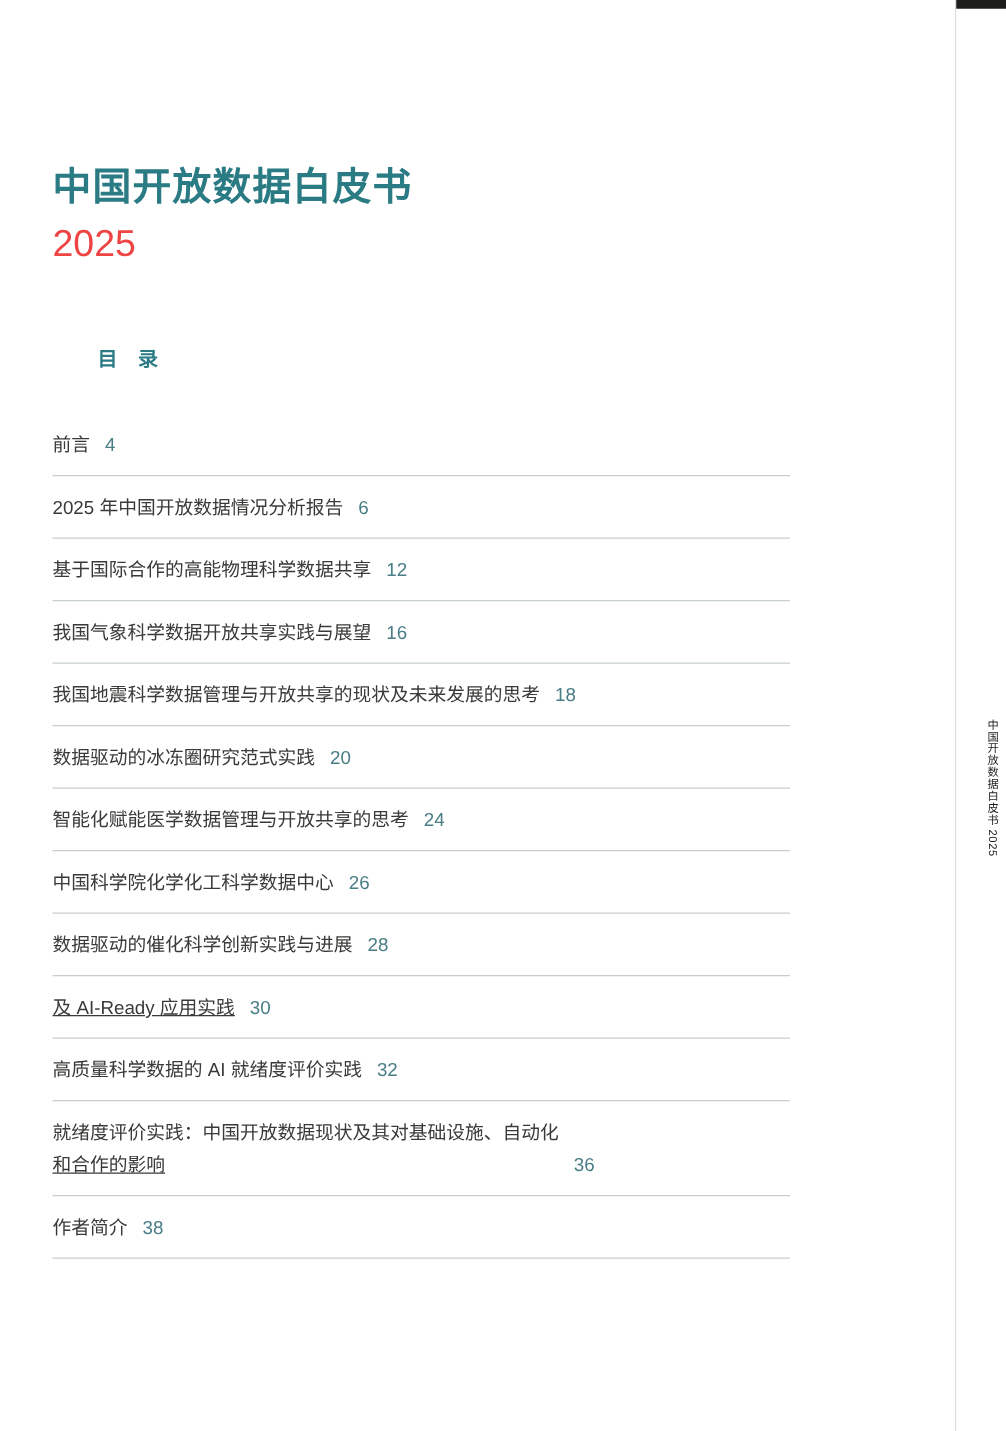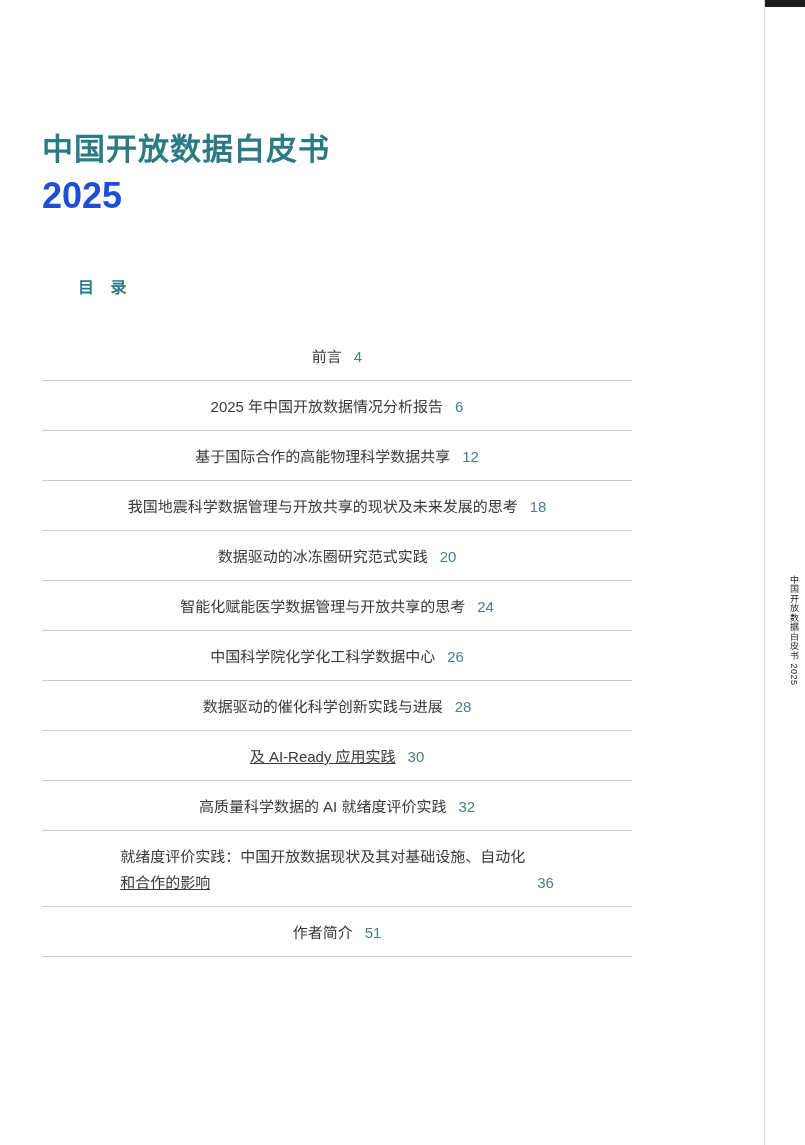--- a/index.html
+++ b/index.html
@@ -74,23 +74,23 @@
 
   .doc-title {
     font-size: 31px;
     font-weight: bold;
     color: #2b7b84;
     letter-spacing: 1px;
     line-height: 40px;
     margin: 0 0 6px 0;
   }
   .doc-year {
-    font-size: 36px;
-    color: #1d4ed8;
-    font-weight: bold;
+    font-size: 30px;
+    color: #ef4444;
+    font-weight: normal;
     line-height: 40px;
     margin: 0;
   }
 
   .toc-heading {
     margin-top: 58px;
     font-size: 16px;
     font-weight: bold;
     color: #2b7b84;
     letter-spacing: 6px;
@@ -98,21 +98,21 @@
   }
 
   .toc-list {
     margin-top: 46px;
     width: 590px;
   }
 
   .toc-row {
     display: flex;
     align-items: flex-end;
-    justify-content: center;
+    justify-content: flex-start;
     border-bottom: 1px solid #c8cfd0;
     padding: 0 0 10px 0;
     margin-top: 13px;
     min-height: 24px;
   }
   .toc-row:first-child {
     margin-top: 0;
   }
   .toc-label {
     font-size: 15px;
@@ -153,20 +153,24 @@
       <div class="toc-row">
         <span class="toc-label">2025 年中国开放数据情况分析报告</span>
         <span class="toc-page">6</span>
       </div>
 
       <div class="toc-row">
         <span class="toc-label">基于国际合作的高能物理科学数据共享</span>
         <span class="toc-page">12</span>
       </div>
 
+      <div class="toc-row">
+        <span class="toc-label">我国气象科学数据开放共享实践与展望</span>
+        <span class="toc-page">16</span>
+      </div>
 
       <div class="toc-row">
         <span class="toc-label">我国地震科学数据管理与开放共享的现状及未来发展的思考</span>
         <span class="toc-page">18</span>
       </div>
 
       <div class="toc-row">
         <span class="toc-label">数据驱动的冰冻圈研究范式实践</span>
         <span class="toc-page">20</span>
       </div>
@@ -201,21 +205,21 @@
       <div class="toc-row">
         <span class="toc-label">
           <span>就绪度评价实践：中国开放数据现状及其对基础设施、自动化</span>
           <span class="line2">和合作的影响</span>
         </span>
         <span class="toc-page">36</span>
       </div>
 
       <div class="toc-row">
         <span class="toc-label">作者简介</span>
-        <span class="toc-page">51</span>
+        <span class="toc-page">38</span>
       </div>
 
     </div>
   </div>
 </div>
 
 <div class="page-edge"></div>
 <div class="right-band"></div>
 <div class="right-band-top"></div>
 <div class="running-head">中国开放数据白皮书 2025</div>

